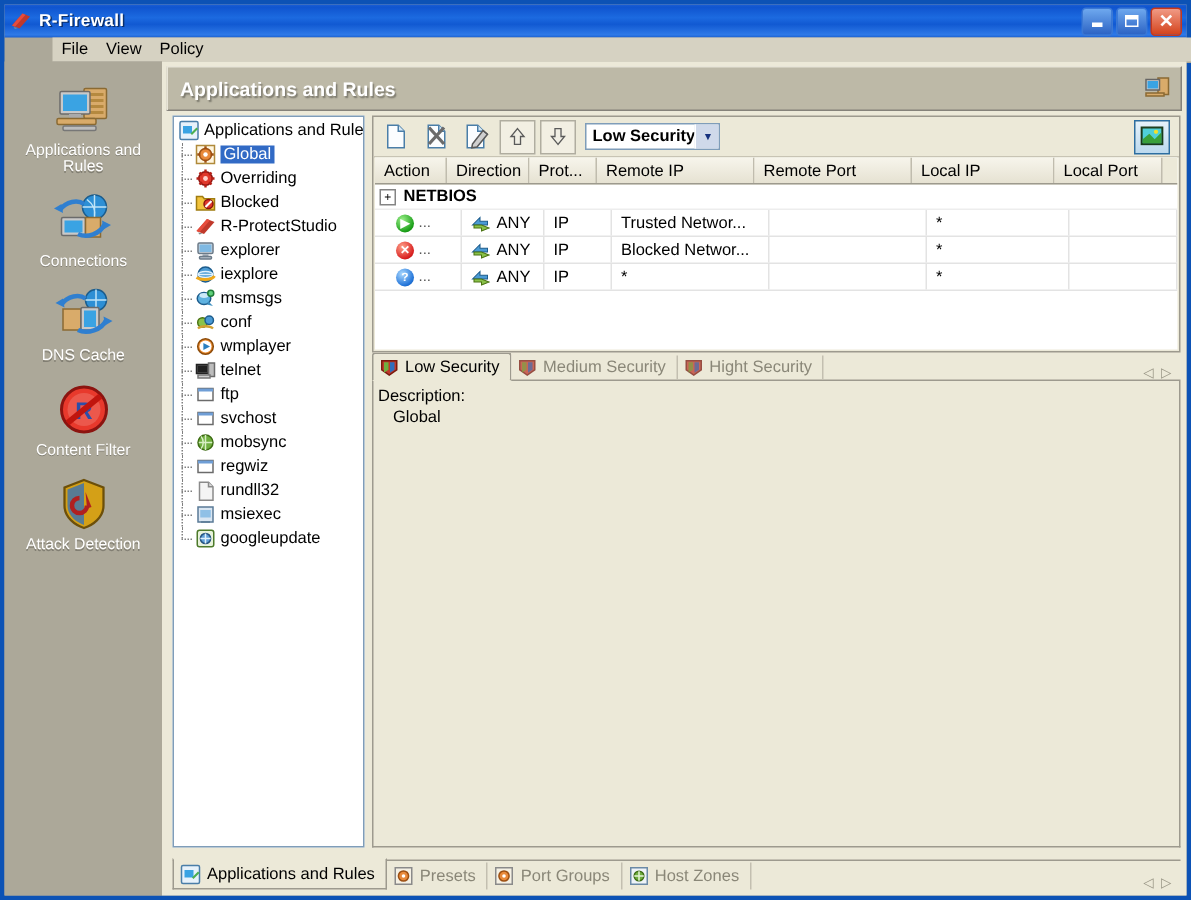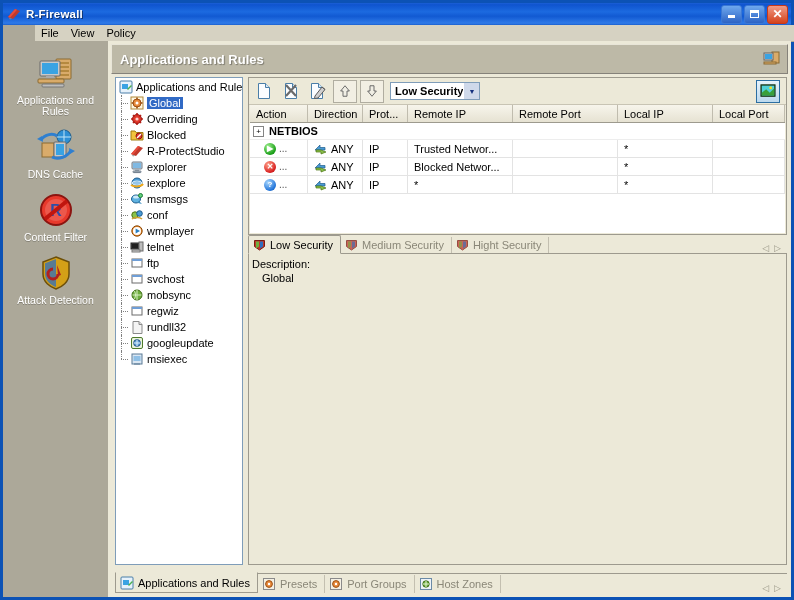--- a/index.html
+++ b/index.html
@@ -188,20 +188,36 @@
           <rect x="6" y="8" width="20" height="15" rx="1" fill="#c9c9c9" stroke="#6b6b6b"></rect>
           <rect x="8" y="10" width="16" height="11" fill="#3aa3e3"></rect>
           <rect x="12" y="23" width="8" height="3" fill="#aaa"></rect>
           <rect x="4" y="26" width="26" height="4" rx="1" fill="#d9ab6a" stroke="#8a6a33"></rect>
           <rect x="8" y="31" width="22" height="3" rx="1" fill="#bdbdbd" stroke="#777"></rect>
         </svg>
       </div>
       <div class="sb-label">Applications and Rules</div>
     </div>
 
+    <div class="sb-item">
+      <div class="sb-ico">
+        <svg viewBox="0 0 44 40" width="44" height="40">
+          <circle cx="29" cy="11" r="8" fill="#2d8fd5" stroke="#1b5c8c"></circle>
+          <path d="M21 11h16M29 3v16M24 6c4 3 6 7 5 12" stroke="#bfe4f7" fill="none" stroke-width="1"></path>
+          <rect x="7" y="18" width="16" height="12" rx="1" fill="#c9c9c9" stroke="#6b6b6b"></rect>
+          <rect x="9" y="20" width="12" height="8" fill="#3aa3e3"></rect>
+          <rect x="23" y="18" width="10" height="13" fill="#d9ab6a" stroke="#8a6a33"></rect>
+          <path d="M6 13c4-6 12-7 16-4" stroke="#2f7fd0" stroke-width="3" fill="none"></path>
+          <path d="M2 12l5-3 1 6z" fill="#2f7fd0"></path>
+          <path d="M36 22c-3 7-12 10-18 7" stroke="#2f7fd0" stroke-width="3" fill="none"></path>
+          <path d="M40 23l-5 3-1-6z" fill="#2f7fd0"></path>
+        </svg>
+      </div>
+      <div class="sb-label">Connections</div>
+    </div>
 
     <div class="sb-item">
       <div class="sb-ico">
         <svg viewBox="0 0 44 40" width="44" height="40">
           <circle cx="30" cy="10" r="7" fill="#2d8fd5" stroke="#1b5c8c"></circle>
           <path d="M23 10h14M30 3v14" stroke="#bfe4f7" fill="none"></path>
           <rect x="8" y="16" width="12" height="14" fill="#d9ab6a" stroke="#8a6a33"></rect>
           <rect x="20" y="15" width="12" height="15" rx="1" fill="#c9c9c9" stroke="#6b6b6b"></rect>
           <rect x="22" y="17" width="8" height="11" fill="#3aa3e3"></rect>
           <path d="M7 13c4-6 12-7 16-4" stroke="#2f7fd0" stroke-width="3" fill="none"></path>
@@ -427,37 +443,37 @@
           <path d="M3 1.5h6l3 3v9H3z" fill="#f4f4f4" stroke="#8a8a8a"></path>
           <path d="M9 1.5v3h3" fill="#dcdcdc" stroke="#8a8a8a"></path>
         </svg>
       </div>
       <div class="tn-label">rundll32</div>
     </div>
 
     <div class="tree-node">
       <div class="tn-ico">
         <svg viewBox="0 0 14 14" width="14" height="14">
+          <rect x="2" y="2" width="10" height="10" fill="#d9e6f2" stroke="#5a7a96"></rect>
+          <rect x="3.5" y="4" width="7" height="5" fill="#8fc0e6"></rect>
+          <path d="M4 12h6" stroke="#5a7a96"></path>
+        </svg>
+      </div>
+      <div class="tn-label">msiexec</div>
+    </div>
+
+    <div class="tree-node">
+      <div class="tn-ico">
+        <svg viewBox="0 0 14 14" width="14" height="14">
           <rect x="1.5" y="1.5" width="11" height="11" rx="1.5" fill="#e8f3dc" stroke="#4d7a2a"></rect>
           <circle cx="7" cy="7" r="3.4" fill="#5fa0d8" stroke="#24527f"></circle>
           <path d="M7 3.6v6.8M3.6 7h6.8" stroke="#dff0fb"></path>
         </svg>
       </div>
       <div class="tn-label">googleupdate</div>
-    </div>
-
-    <div class="tree-node">
-      <div class="tn-ico">
-        <svg viewBox="0 0 14 14" width="14" height="14">
-          <rect x="2" y="2" width="10" height="10" fill="#d9e6f2" stroke="#5a7a96"></rect>
-          <rect x="3.5" y="4" width="7" height="5" fill="#8fc0e6"></rect>
-          <path d="M4 12h6" stroke="#5a7a96"></path>
-        </svg>
-      </div>
-      <div class="tn-label">msiexec</div>
     </div>
   </div>
 
   <div class="rules-wrap">
     <div class="rules-toolbar">
 
       <div class="tbtn">
         <svg viewBox="0 0 18 18" width="18" height="18">
           <path d="M3.5 1.5h7l4 4v11h-11z" fill="#fbfdff" stroke="#4a7ea8"></path>
           <path d="M10.5 1.5v4h4" fill="#d8e9f6" stroke="#4a7ea8"></path>
@@ -505,21 +521,21 @@
             <rect x="2" y="3" width="14" height="11" fill="#4fd0d8"></rect>
             <path d="M2 11 L7 7 L11 11 L16 6 V14 H2Z" fill="#3aa03a"></path>
             <circle cx="12" cy="5.5" r="1.6" fill="#f2e02a"></circle>
           </svg>
         </div>
       </div>
     </div>
 
     <div class="grid">
       <div class="grid-head">
-        <div class="gh" style="width:58px">Action</div>
+        <div class="gh" style="width:48px">Action</div>
         <div class="gh" style="width:55px">Direction</div>
         <div class="gh" style="width:45px">Prot...</div>
         <div class="gh" style="width:105px">Remote IP</div>
         <div class="gh" style="width:105px">Remote Port</div>
         <div class="gh" style="width:95px">Local IP</div>
         <div class="gh" style="width:72px">Local Port</div>
 
       </div>
 
       <div class="grp-row">

